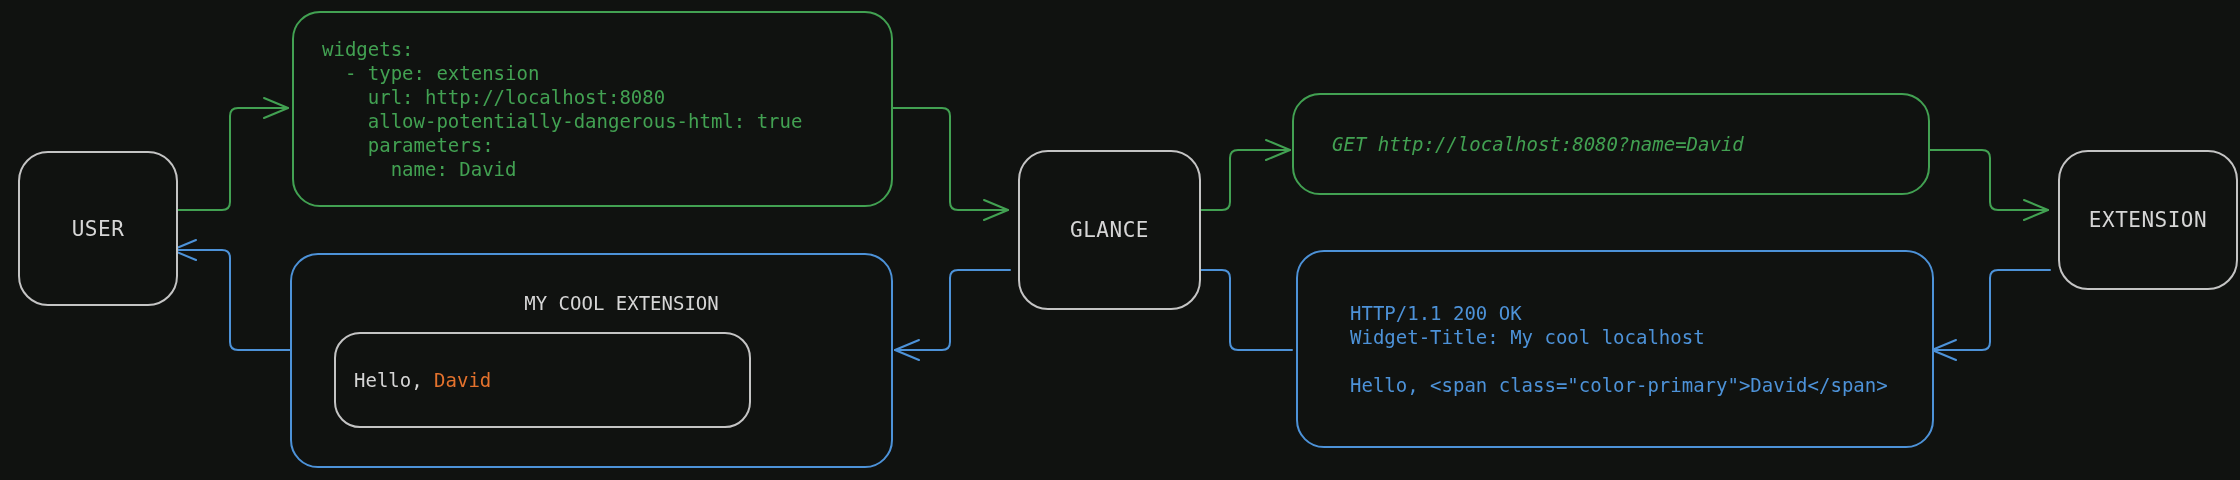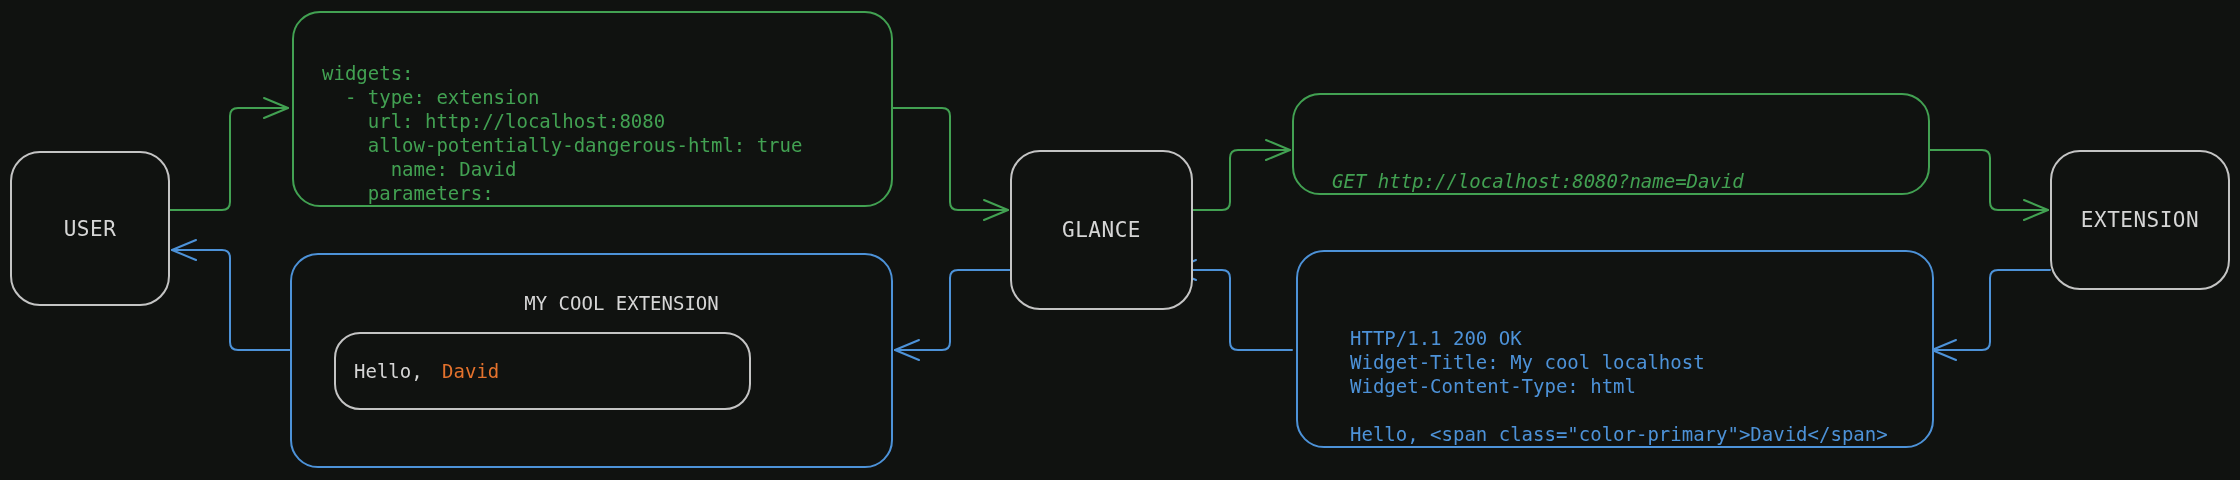--- a/index.html
+++ b/index.html
@@ -14,46 +14,46 @@
   .canvas{position:relative;width:2240px;height:480px;}
   svg.arrows{position:absolute;left:0;top:0;width:2240px;height:480px;z-index:0;}
   svg.arrows path{fill:none;stroke-width:2px;stroke-linecap:round;stroke-linejoin:round;}
   svg.arrows .green{stroke:var(--green);}
   svg.arrows .blue{stroke:var(--blue);}
 
   .box{position:absolute;box-sizing:border-box;background:var(--bg);z-index:1;}
   .node{
     border:2px solid var(--gray-border);border-radius:30px;
     display:flex;align-items:center;justify-content:center;
-    color:var(--gray-text);font-size:21px;letter-spacing:0.5px;
+    color:var(--gray-text);font-size:21px;letter-spacing:0.5px;margin-left:8px;
   }
-  .info{border-radius:28px;display:flex;flex-direction:column;justify-content:flex-end;}
+  .info{border-radius:28px;display:flex;flex-direction:column;justify-content:center;}
   .info.green-box{border:2px solid var(--green);color:var(--green);}
   .info.blue-box{border:2px solid var(--blue);color:var(--blue);}
   .code-line{white-space:pre;font-size:19px;line-height:24px;}
 
   #config-box{left:292px;top:11px;width:601px;height:196px;padding-left:28px;}
   #request-box{left:1292px;top:93px;width:638px;height:102px;padding-left:38px;font-style:italic;}
   #response-box{left:1296px;top:250px;width:638px;height:198px;padding-left:52px;}
 
   #widget-box{
     left:290px;top:253px;width:603px;height:215px;
     border:2px solid var(--blue);border-radius:28px;text-align:center;
   }
   #widget-title{
     margin:36px 0 0 60px;color:var(--gray-text);
     font-size:19px;line-height:24px;white-space:pre;
   }
   #widget-inner{
-    position:absolute;left:42px;top:77px;width:417px;height:78px;
+    position:absolute;left:42px;top:77px;width:417px;height:96px;
     box-sizing:border-box;border:2px solid var(--gray-border);border-radius:26px;
     display:flex;align-items:center;padding-left:18px;
     font-size:19px;color:var(--gray-text);white-space:pre;
   }
-  #widget-inner .name{color:var(--orange);margin-left:8px;}
+  #widget-inner .name{color:var(--orange);}
 
   #node-user{left:10px;top:151px;width:160px;height:155px;}
   #node-glance{left:1010px;top:150px;width:183px;height:160px;}
   #node-extension{left:2050px;top:150px;width:180px;height:140px;}
 </style>
 </head>
 <body>
 
 <div class="canvas">
 
@@ -96,40 +96,39 @@
 
   <div id="node-user" class="box node">
     <span>USER</span>
   </div>
 
   <div id="config-box" class="box info green-box">
     <div class="code-line">widgets:</div>
     <div class="code-line">  - type: extension</div>
     <div class="code-line">    url: http://localhost:8080</div>
     <div class="code-line">    allow-potentially-dangerous-html: true</div>
+    <div class="code-line">    parameters:</div>
     <div class="code-line">      name: David</div>
-    <div class="code-line">    parameters:</div>
   </div>
 
   <div id="node-glance" class="box node">
     <span>GLANCE</span>
   </div>
 
   <div id="request-box" class="box info green-box">
     <div class="code-line">GET http://localhost:8080?name=David</div>
   </div>
 
   <div id="node-extension" class="box node">
     <span>EXTENSION</span>
   </div>
 
   <div id="response-box" class="box info blue-box">
     <div class="code-line">HTTP/1.1 200 OK</div>
     <div class="code-line">Widget-Title: My cool localhost</div>
-    <div class="code-line">Widget-Content-Type: html</div>
     <div class="code-line"> </div>
     <div class="code-line">Hello, &lt;span class="color-primary"&gt;David&lt;/span&gt;</div>
   </div>
 
   <div id="widget-box" class="box">
     <div id="widget-title">MY COOL EXTENSION</div>
     <div id="widget-inner">
       <span>Hello, </span><span class="name">David</span>
     </div>
   </div>

